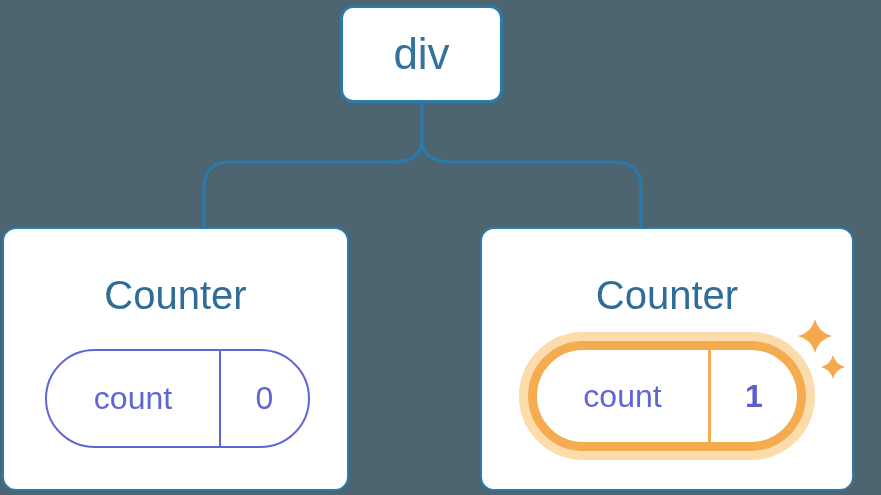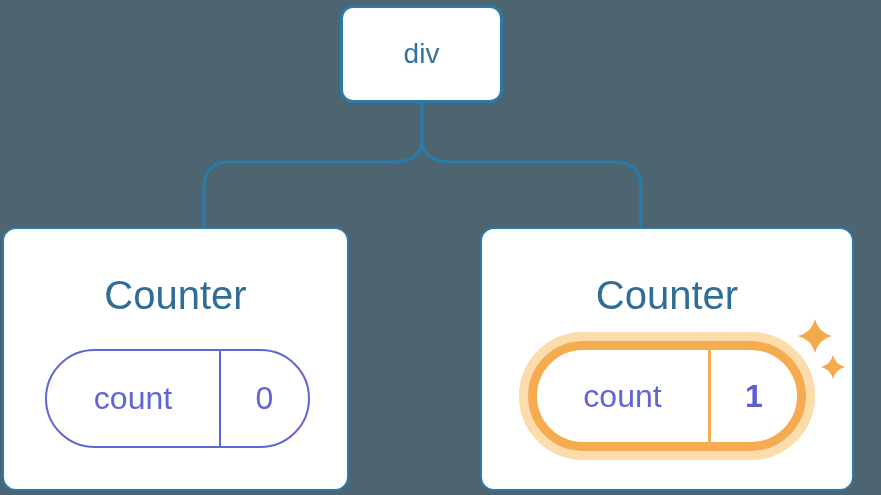--- a/index.html
+++ b/index.html
@@ -10,21 +10,21 @@
     overflow:hidden;
     font-family:"Liberation Sans", sans-serif;
   }
   .connector-svg{position:absolute;left:0;top:0;width:881px;height:495px;}
 
   .root-node{
     position:absolute;left:340px;top:5px;width:163px;height:98px;
     box-sizing:border-box;
     background:#ffffff;border:3px solid #2b7aa9;border-radius:13px;
     display:flex;align-items:center;justify-content:center;
-    font-size:28px;color:#33739e;
+    font-size:44px;color:#33739e;
   }
 
   .card{
     position:absolute;top:227px;height:264px;
     box-sizing:border-box;
     background:#ffffff;border:2px solid #2b7aa9;border-radius:14px;
   }
   .card-left{left:2px;width:347px;}
   .card-right{left:480px;width:374px;}
 

